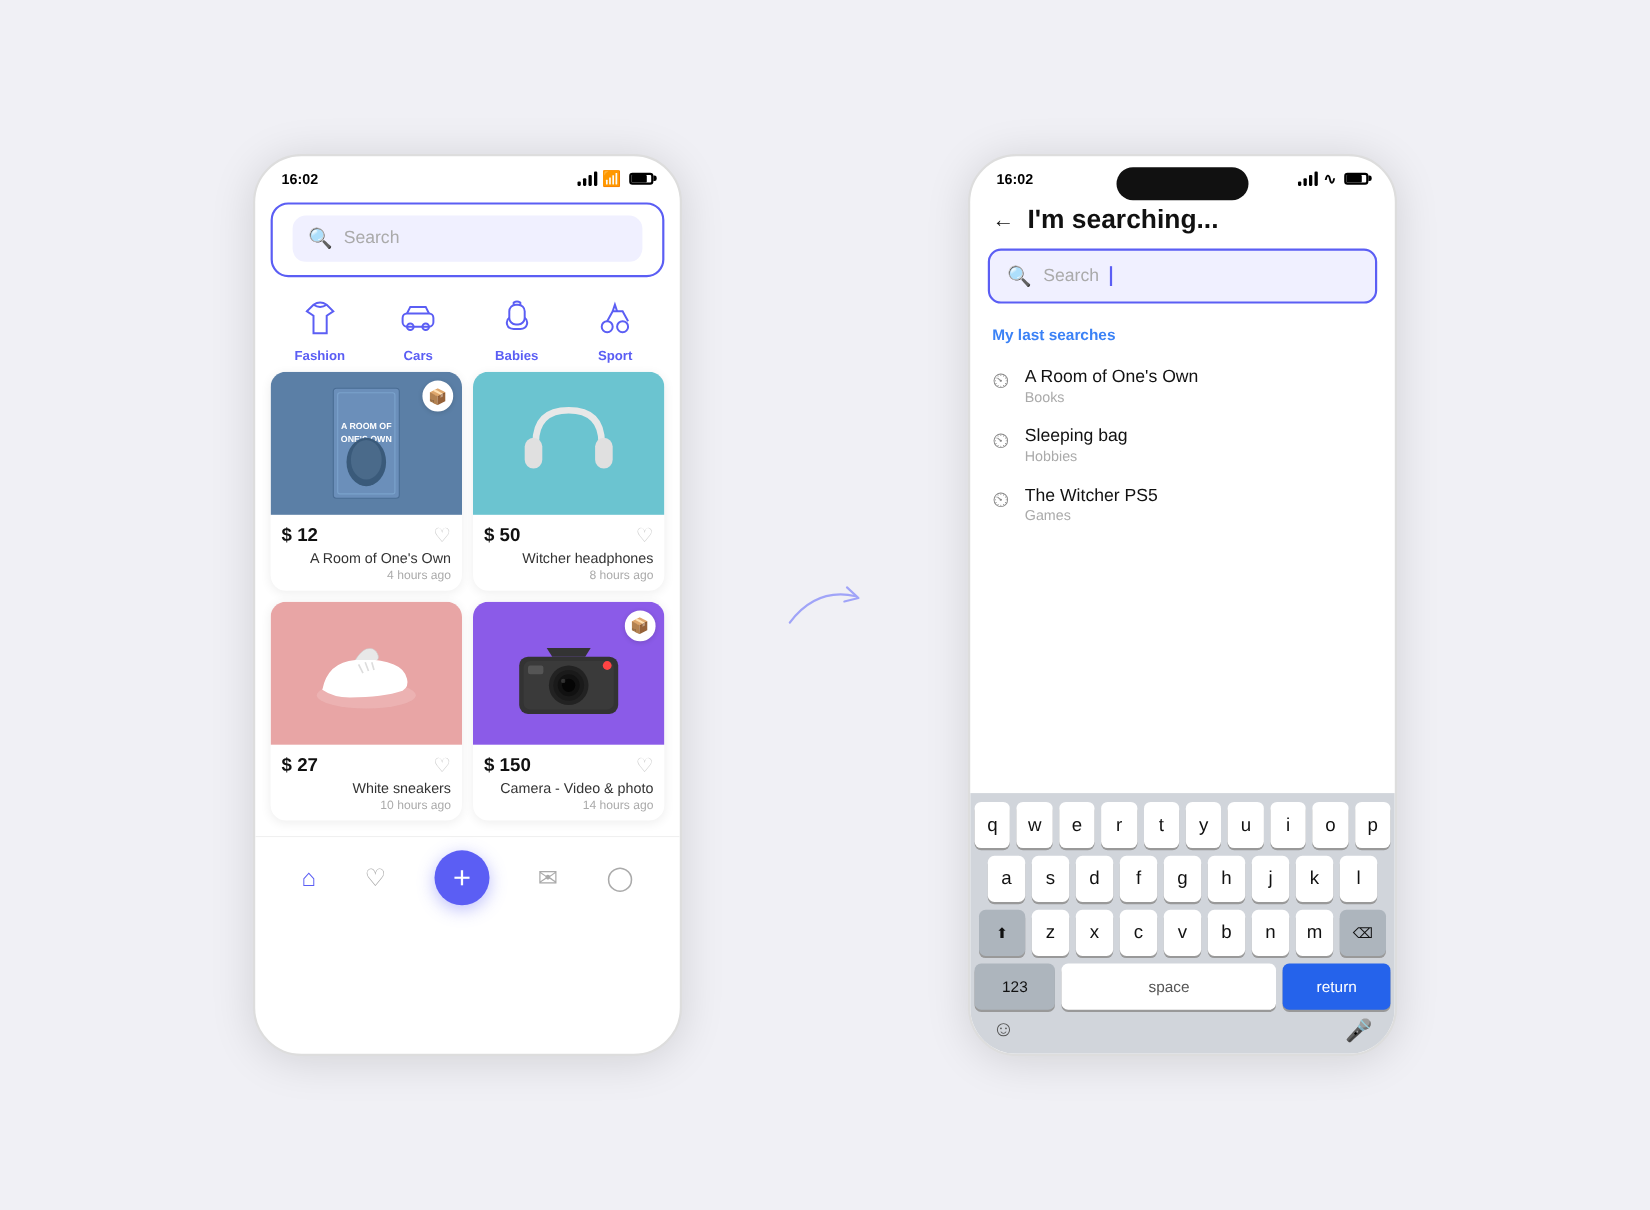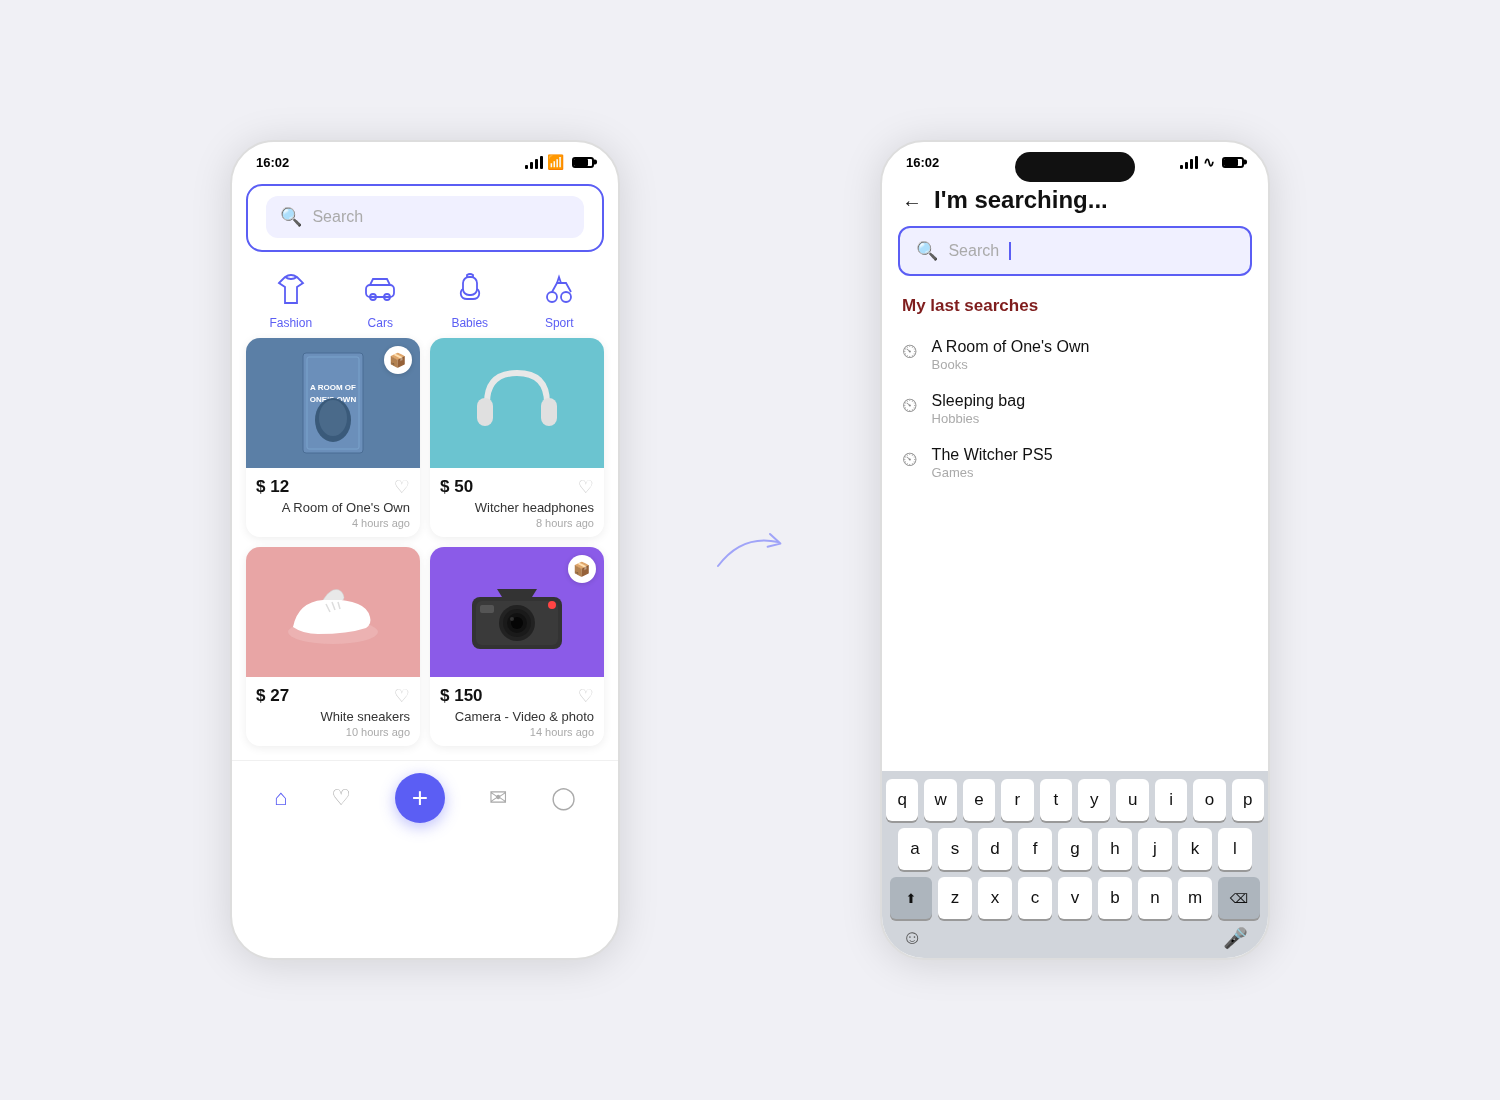--- a/index.html
+++ b/index.html
@@ -131,21 +131,21 @@
     .category-icon {
       width: 46px;
       height: 46px;
       display: flex;
       align-items: center;
       justify-content: center;
     }
     .category-label {
       font-size: 12px;
       color: #5b5ef4;
-      font-weight: 400;
+      font-weight: 700;
     }
 
     
     .news-title {
       font-size: 20px;
       font-weight: 700;
       padding: 6px 18px 10px;
       color: #111;
     }
 
@@ -291,23 +291,23 @@
       display: inline-block;
       width: 2px;
       height: 18px;
       background: #5b5ef4;
       animation: blink 1s infinite;
       vertical-align: middle;
     }
     @keyframes blink { 0%,100%{opacity:1} 50%{opacity:0} }
 
     .last-searches-title {
-      font-size: 17px;
+      font-size: 14px;
       font-weight: 700;
-      color: #7f1d1d;
+      color: #3b82f6;
       padding: 4px 20px 12px;
     }
 
     .search-item {
       display: flex;
       align-items: flex-start;
       gap: 14px;
       padding: 10px 20px;
       cursor: pointer;
     }
@@ -662,19 +662,24 @@
       <div class="key">z</div>
       <div class="key">x</div>
       <div class="key">c</div>
       <div class="key">v</div>
       <div class="key">b</div>
       <div class="key">n</div>
       <div class="key">m</div>
       <div class="key special delete-key">⌫</div>
     </div>
 
+    <div class="key-row">
+      <div class="key special num-key">123</div>
+      <div class="key space-key">space</div>
+      <div class="key return-key">return</div>
+    </div>
 
     <div class="key-row" style="justify-content: space-between; padding: 0 16px; margin-bottom: 2px;">
       <span class="emoji-mic">☺</span>
       <span class="emoji-mic">🎤</span>
     </div>
   </div>
 </div>
 
 </body></html>

